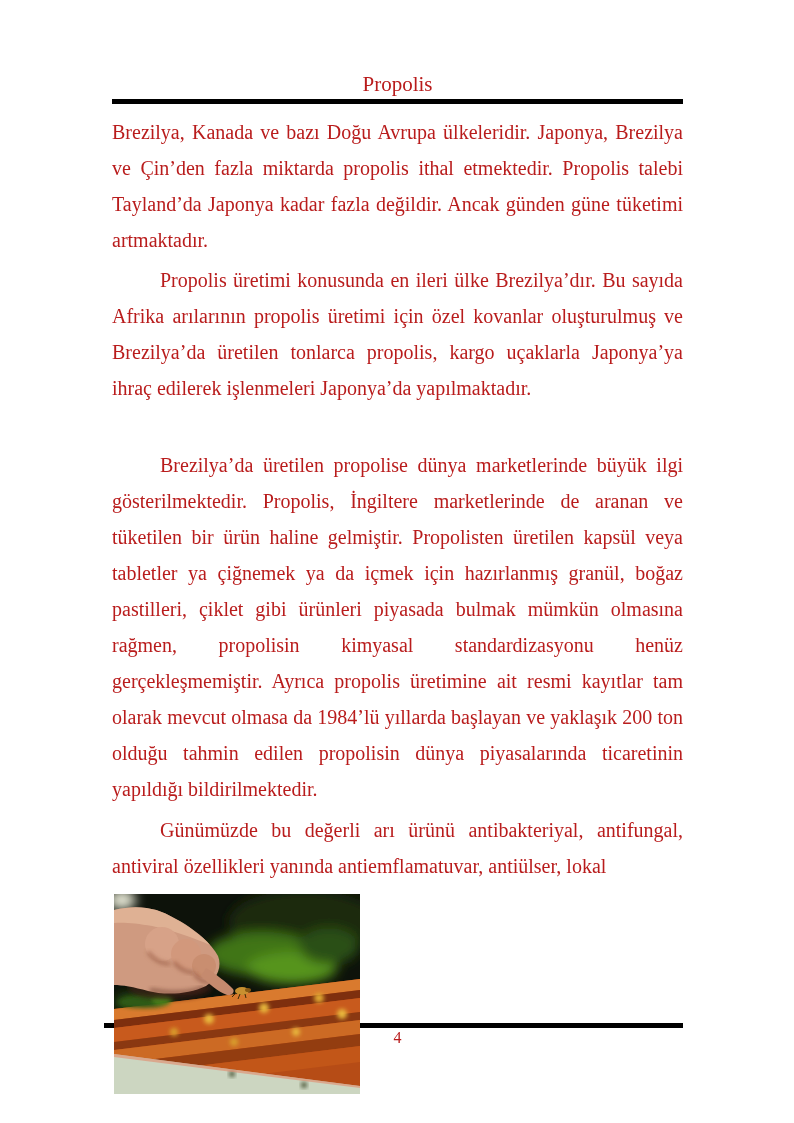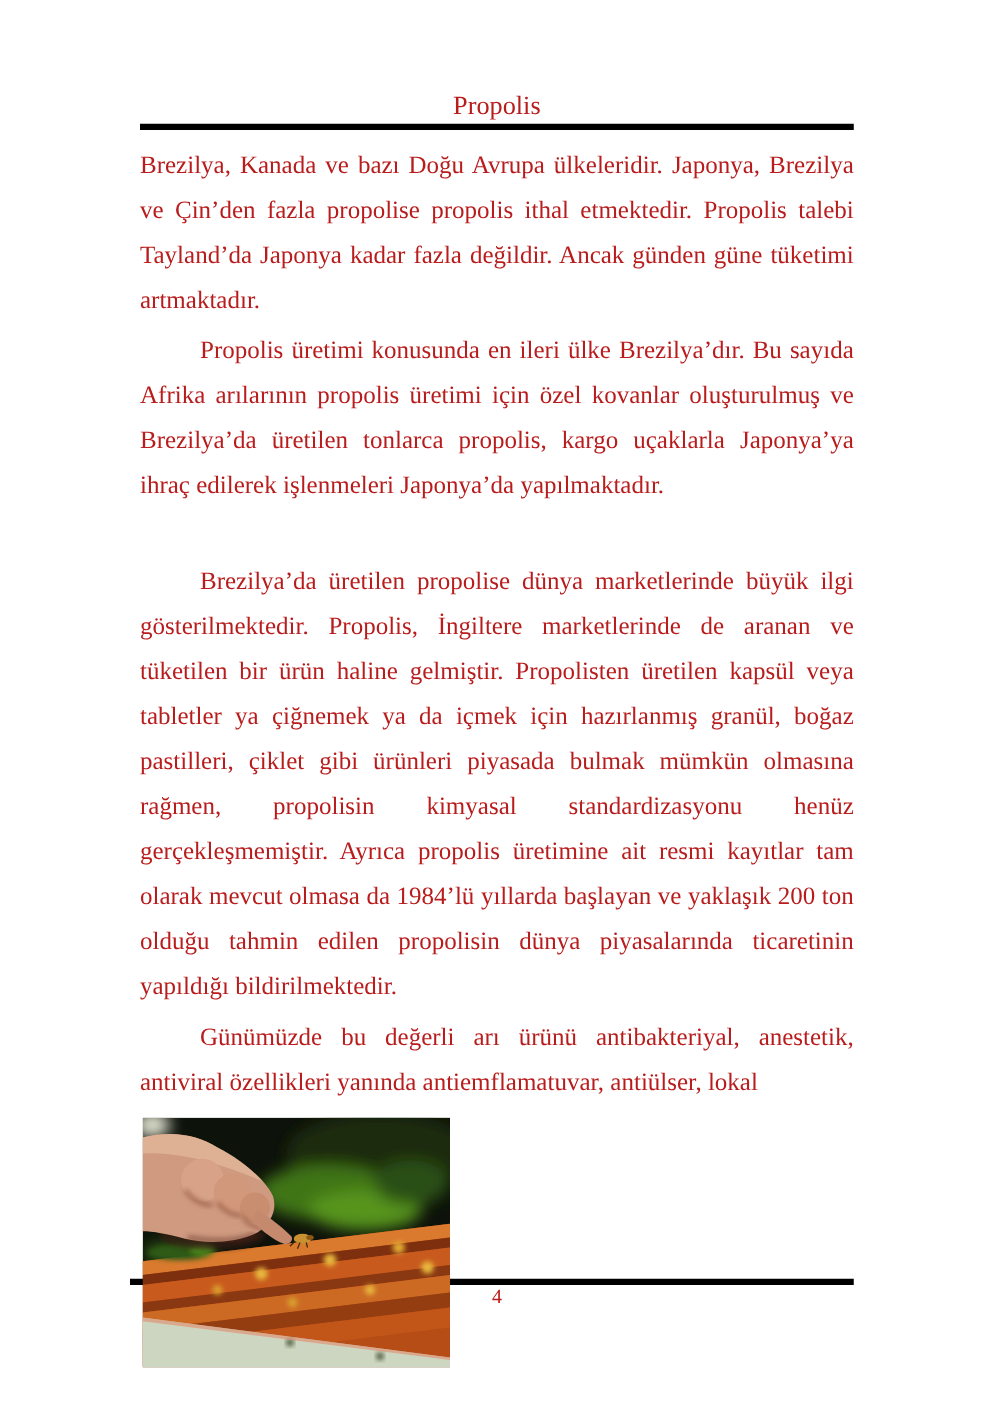--- a/index.html
+++ b/index.html
@@ -68,24 +68,24 @@
   }
 </style>
 </head>
 <body>
 
 <div class="page">
 
   <div class="header-title">Propolis</div>
   <div class="header-rule"></div>
 
-  <p class="para" id="p1">Brezilya, Kanada ve bazı Doğu Avrupa ülkeleridir. Japonya, Brezilya ve Çin’den fazla propolise propolis ithal etmektedir. Propolis talebi Tayland’da Japonya kadar fazla değildir. Ancak günden güne tüketimi artmaktadır.</p>
+  <p class="para" id="p1">Brezilya, Kanada ve bazı Doğu Avrupa ülkeleridir. Japonya, Brezilya ve Çin’den fazla miktarda propolis ithal etmektedir. Propolis talebi Tayland’da Japonya kadar fazla değildir. Ancak günden güne tüketimi artmaktadır.</p>
   <p class="para indent" id="p2">Propolis üretimi konusunda en ileri ülke Brezilya’dır. Bu sayıda Afrika arılarının propolis üretimi için özel kovanlar oluşturulmuş ve Brezilya’da üretilen tonlarca propolis, kargo uçaklarla Japonya’ya ihraç edilerek işlenmeleri Japonya’da yapılmaktadır.</p>
   <p class="para indent" id="p3">Brezilya’da üretilen propolise dünya marketlerinde büyük ilgi gösterilmektedir. Propolis, İngiltere marketlerinde de aranan ve tüketilen bir ürün haline gelmiştir. Propolisten üretilen kapsül veya tabletler ya çiğnemek ya da içmek için hazırlanmış granül, boğaz pastilleri, çiklet gibi ürünleri piyasada bulmak mümkün olmasına rağmen, propolisin kimyasal standardizasyonu henüz gerçekleşmemiştir. Ayrıca propolis üretimine ait resmi kayıtlar tam olarak mevcut olmasa da 1984’lü yıllarda başlayan ve yaklaşık 200 ton olduğu tahmin edilen propolisin dünya piyasalarında ticaretinin yapıldığı bildirilmektedir.</p>
-  <p class="para indent" id="p4">Günümüzde bu değerli arı ürünü antibakteriyal, anestetik, antiviral özellikleri yanında antiemflamatuvar, antiülser, lokal</p>
+  <p class="para indent" id="p4">Günümüzde bu değerli arı ürünü antibakteriyal, antifungal, antiviral özellikleri yanında antiemflamatuvar, antiülser, lokal</p>
 
   <div class="photo" role="img" aria-label="hand-over-beehive-photo">
     <svg viewBox="0 0 246 200" preserveAspectRatio="none" xmlns="http://www.w3.org/2000/svg">
       <defs>
         <filter id="blurBig" x="-30%" y="-30%" width="160%" height="160%">
             <feGaussianBlur stdDeviation="6"></feGaussianBlur>
           </filter>
         <filter id="blurSm" x="-30%" y="-30%" width="160%" height="160%">
             <feGaussianBlur stdDeviation="2"></feGaussianBlur>
           </filter>

